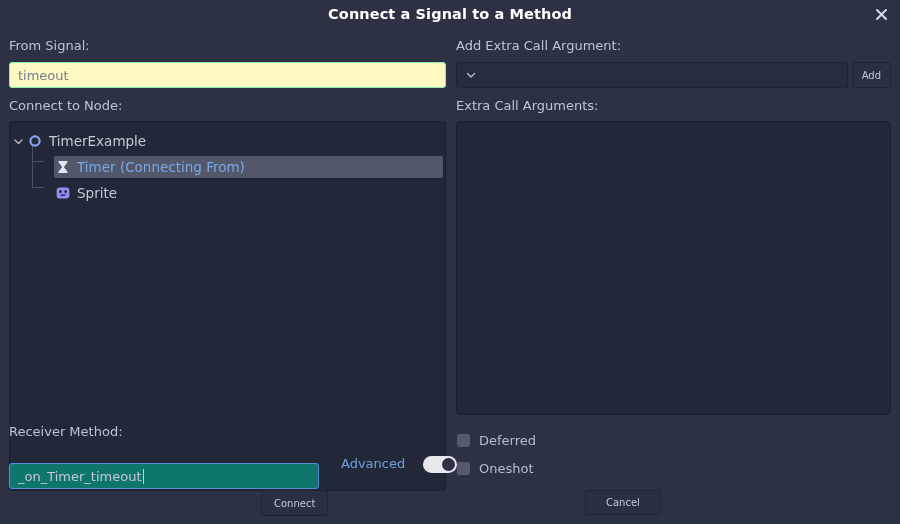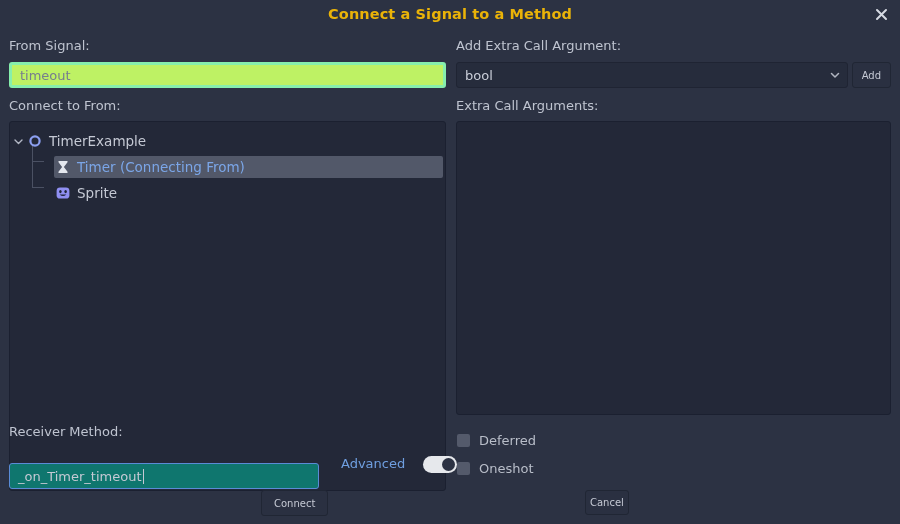--- a/index.html
+++ b/index.html
@@ -19,21 +19,21 @@
   .titlebar {
     height: 27px;
     position: relative;
     display: flex;
     align-items: center;
     justify-content: center;
   }
   .title-text {
     font-size: 14.5px;
     font-weight: bold;
-    color: #eab308;
+    color: #ffffff;
     letter-spacing: .1px;
   }
   .close-btn {
     position: absolute;
     right: 8px;
     top: 3px;
     width: 22px;
     height: 22px;
     display: flex;
     align-items: center;
@@ -49,22 +49,22 @@
     line-height: 1;
   }
 
   
   .col-left  { position: absolute; left: 9px;  width: 437px; }
   .col-right { position: absolute; left: 456px; width: 435px; }
 
   
   .line-edit {
     height: 26px;
-    background: #bef264;
-    border: 3px solid #86efac;
+    background: #fef9c3;
+    border: 1px solid #86efac;
     border-radius: 3px;
     display: flex;
     align-items: center;
     padding: 0 8px;
     font-size: 13px;
     color: #c5c9d4;
   }
   .line-edit.disabled { color: #767d8e; }
   .line-edit.focused {
     border: 1px solid #5a8bd6;
@@ -224,30 +224,29 @@
 </div>
 
 <div class="col-left" style="top:62px;">
   <div class="line-edit disabled">
     <span>timeout</span>
   </div>
 </div>
 
 <div class="col-right" style="top:62px; display:flex; gap:4px; width:435px;">
   <div class="option-button">
-    <span class="ob-value">bool</span>
     <svg class="chev" width="12" height="12" viewBox="0 0 12 12">
       <path d="M2.5 4.5 L6 8 L9.5 4.5" stroke="#c9cdd8" stroke-width="1.5" fill="none" stroke-linecap="round" stroke-linejoin="round"></path>
     </svg>
   </div>
   <button class="btn">Add</button>
 </div>
 
 <div class="col-left" style="top:98px;">
-  <span class="field-label">Connect to From:</span>
+  <span class="field-label">Connect to Node:</span>
 </div>
 <div class="col-right" style="top:98px;">
   <span class="field-label">Extra Call Arguments:</span>
 </div>
 
 <div class="col-left panel" style="top:121px; height:370px;">
   <div class="tree" id="node-tree">
       <div class="tree-row">
         <div class="expander">
           <svg width="11" height="11" viewBox="0 0 11 11">
@@ -318,13 +317,13 @@
       <div class="checkbox"></div>
       <span class="ctext">Deferred</span>
     </div>
     <div class="checkrow">
       <div class="checkbox"></div>
       <span class="ctext">Oneshot</span>
     </div>
   </div>
 
 <button class="btn" style="position:absolute; left:261px; top:490px; height:25px; padding:12px 12px;">Connect</button>
-<button class="btn" style="position:absolute; left:585px; top:490px; height:25px; padding:0 4px;">Cancel</button>
+<button class="btn" style="position:absolute; left:585px; top:490px; height:25px; padding:0 20px;">Cancel</button>
 
 </body></html>

